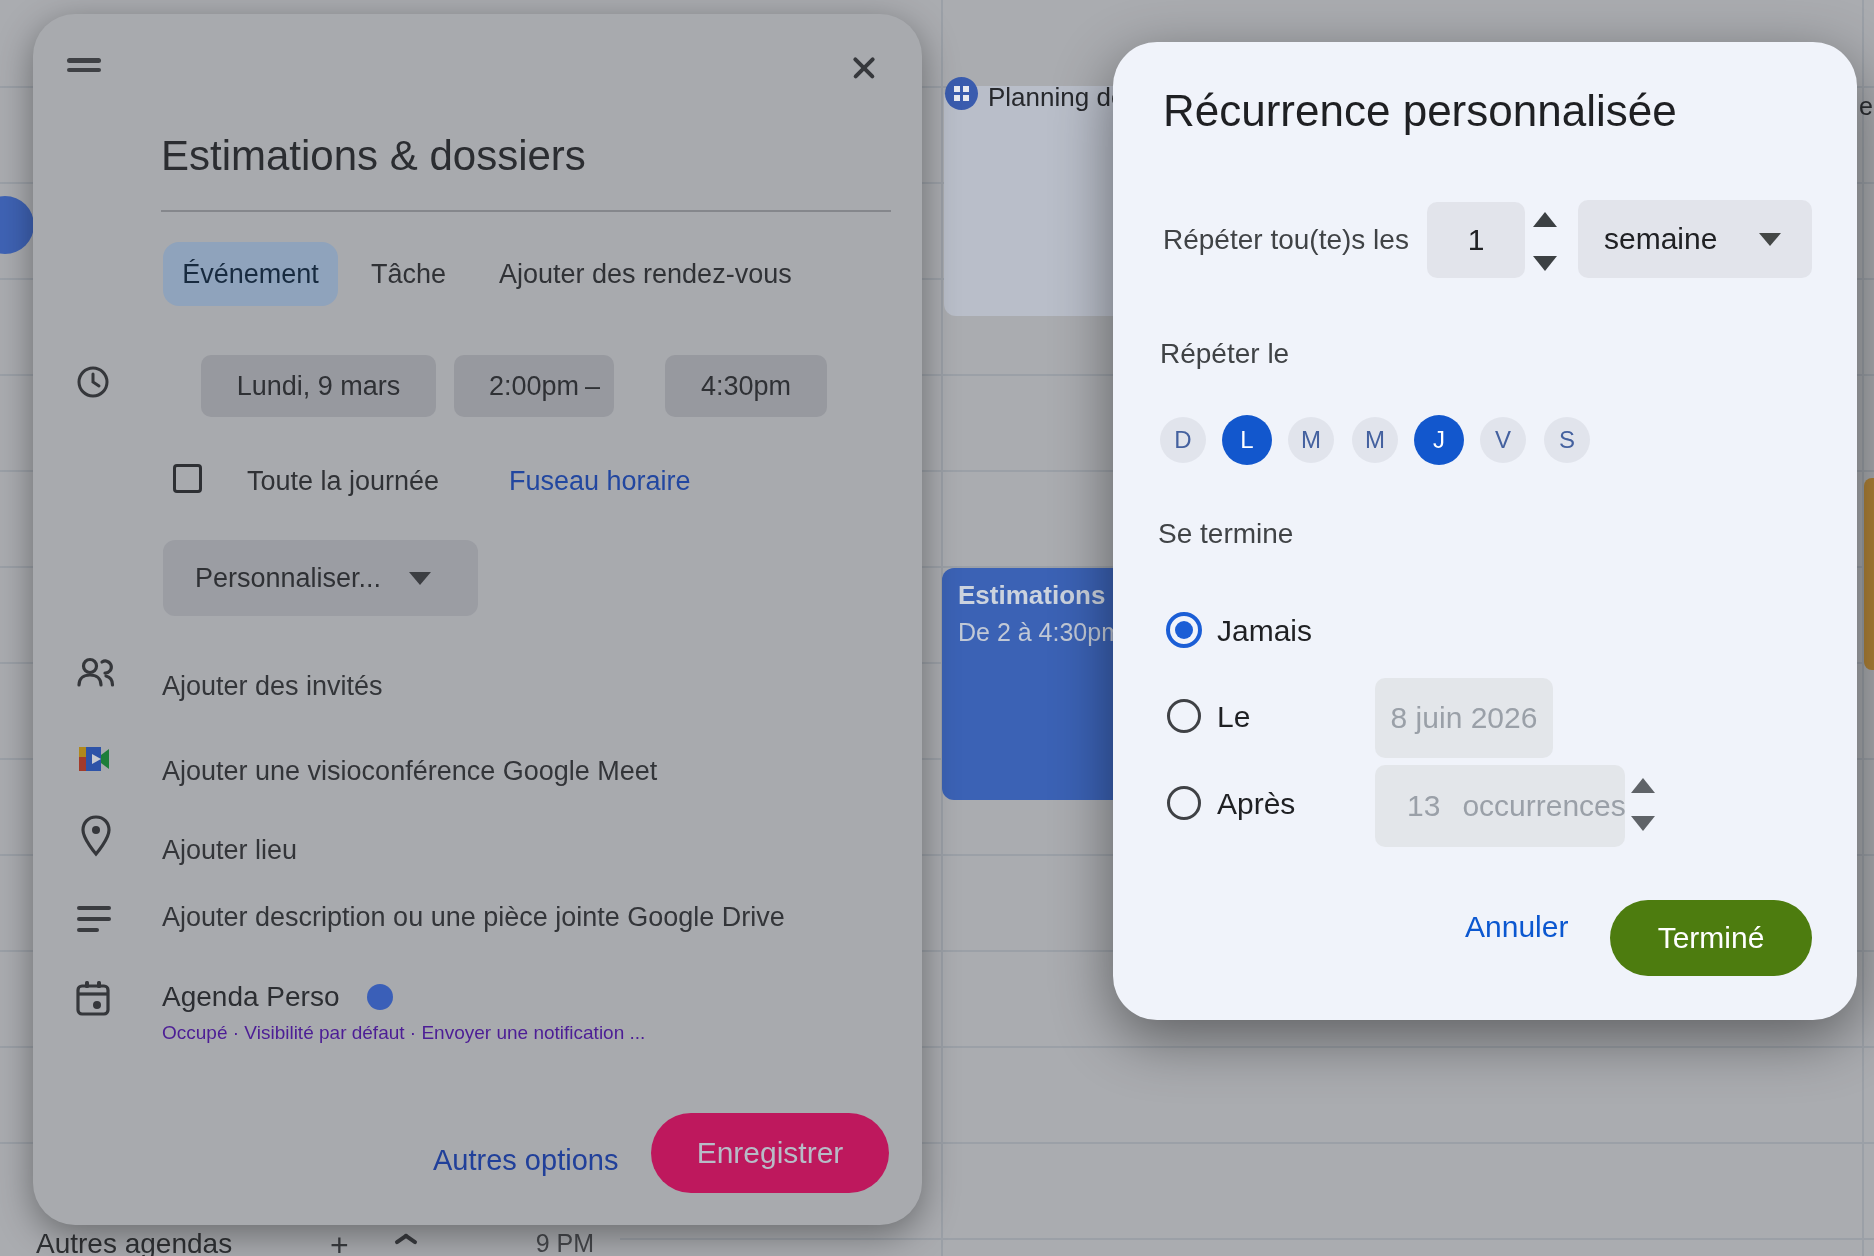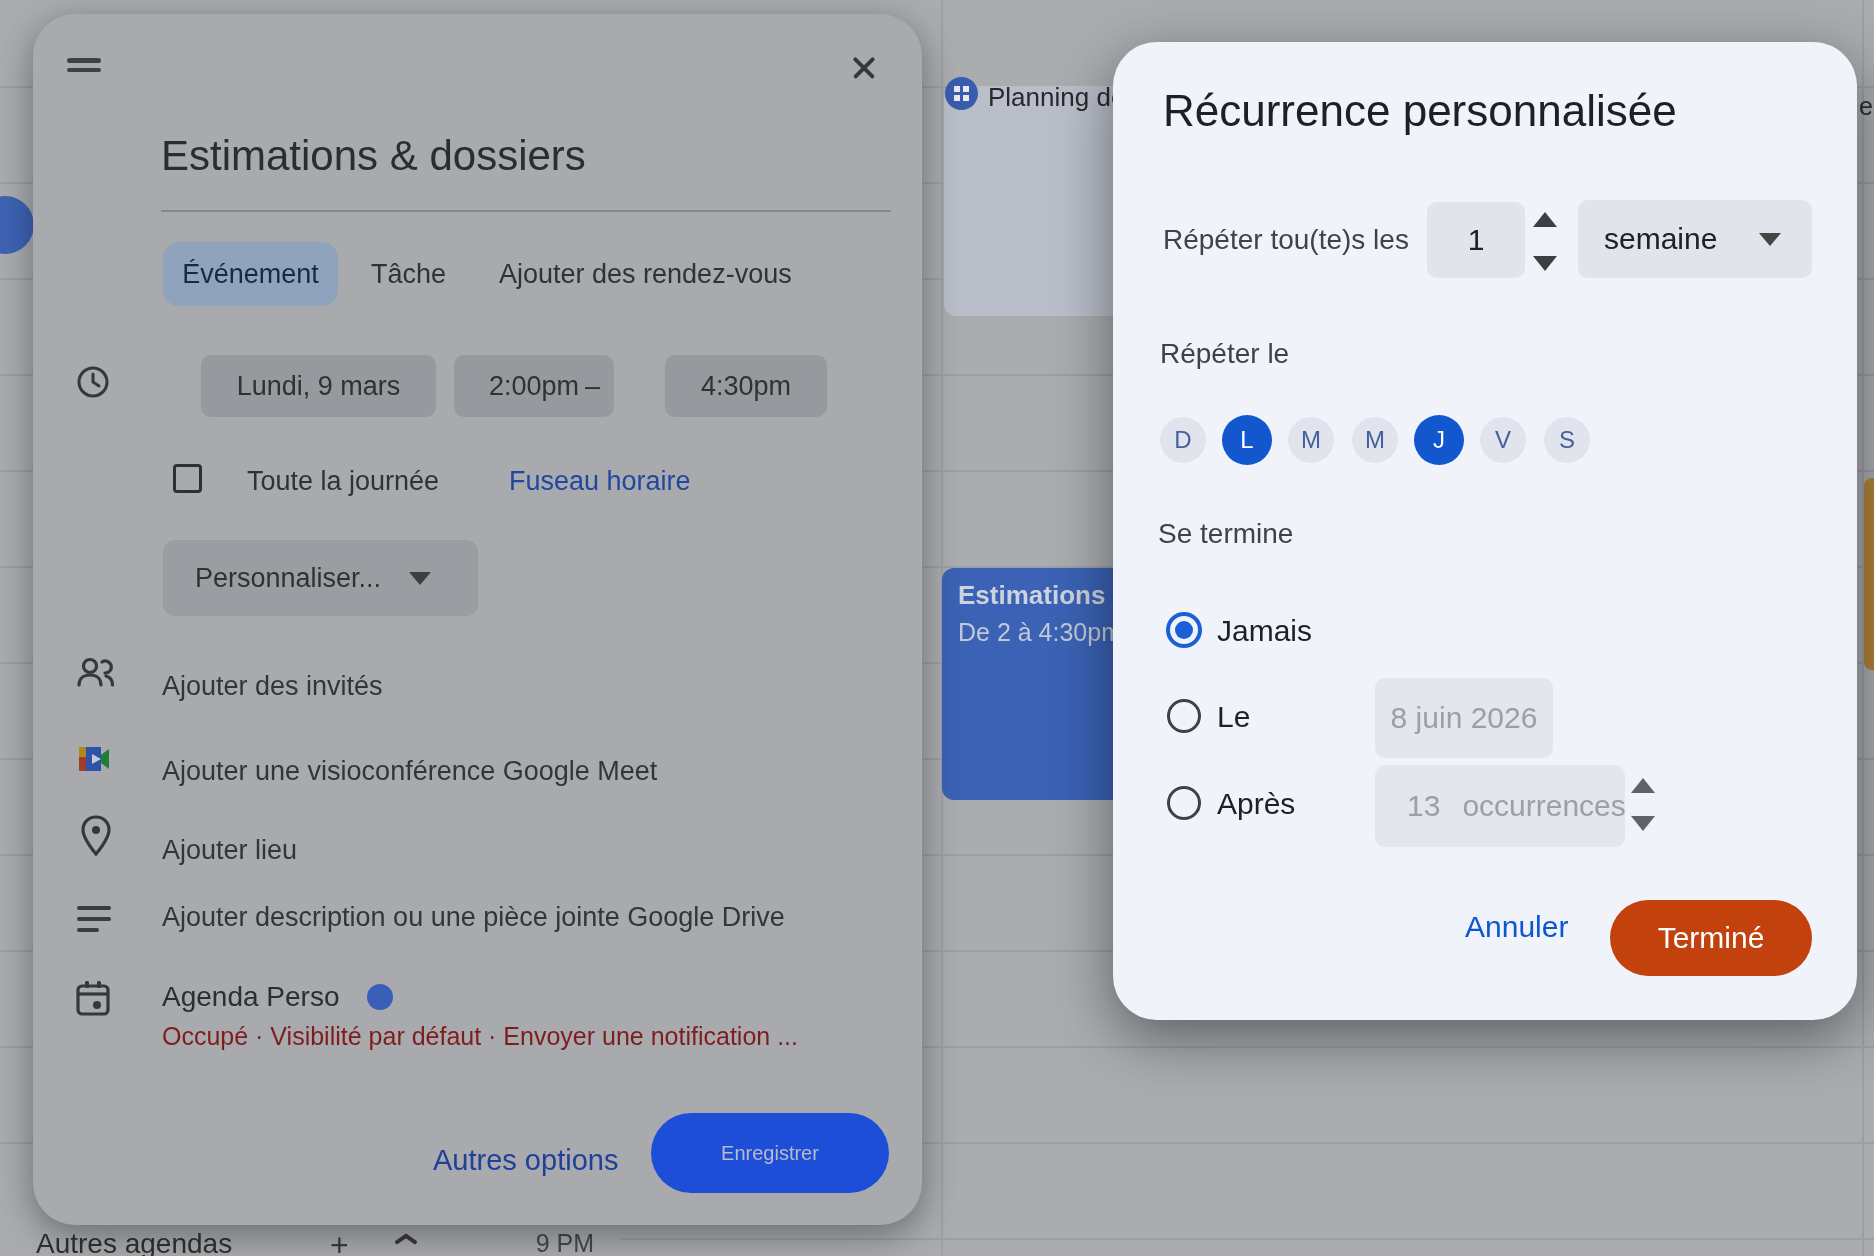--- a/index.html
+++ b/index.html
@@ -47,23 +47,23 @@
   .cb{position:absolute;left:140px;top:450px;width:29px;height:29px;border:3.5px solid #2e3034;border-radius:4px;}
   .cb-label{position:absolute;left:214px;top:452px;font-size:27px;color:#303236;}
   .tz-link{position:absolute;left:476px;top:452px;font-size:27px;font-weight:500;color:#2247a0;}
   .recur-select{position:absolute;left:130px;top:526px;width:315px;height:76px;border-radius:12px;background:#9b9da3;display:flex;align-items:center;}
   .recur-select .val{margin-left:32px;font-size:27px;color:#2f3135;}
   .caret-down{width:0;height:0;border-left:11px solid transparent;border-right:11px solid transparent;border-top:13px solid #3c3e42;margin-left:28px;}
   .row-label{position:absolute;left:129px;font-size:27px;color:#333539;white-space:nowrap;}
   .row-icon{position:absolute;left:42px;}
   .agenda-name{position:absolute;left:129px;top:967px;font-size:28px;font-weight:500;color:#2c2e32;}
   .agenda-dot{position:absolute;left:334px;top:970px;width:26px;height:26px;border-radius:50%;background:#3a5fb8;}
-  .agenda-sub{position:absolute;left:129px;top:1008px;font-size:25px;color:#7f1d1d;white-space:nowrap;}
+  .agenda-sub{position:absolute;left:129px;top:1008px;font-size:19px;color:#4c1d95;white-space:nowrap;}
   .more-options{position:absolute;left:400px;top:1130px;font-size:29px;font-weight:500;color:#21409a;}
-  .save-btn{position:absolute;left:618px;top:1099px;width:238px;height:80px;border-radius:40px;background:#1d4ed8;display:flex;align-items:center;justify-content:center;font-size:20px;font-weight:500;color:#b7bcc7;}
+  .save-btn{position:absolute;left:618px;top:1099px;width:238px;height:80px;border-radius:40px;background:#be185d;display:flex;align-items:center;justify-content:center;font-size:30px;font-weight:500;color:#b7bcc7;}
 
   
   .rec-dialog{position:absolute;left:1113px;top:42px;width:744px;height:978px;background:#f0f3fa;border-radius:44px;box-shadow:0 18px 60px rgba(0,0,0,.45);}
   .rec-title{position:absolute;left:50px;top:44px;font-size:44px;color:#1f2023;white-space:nowrap;}
   .rec-label{position:absolute;font-size:28px;color:#404346;white-space:nowrap;}
   .num-box{position:absolute;left:314px;top:160px;width:98px;height:76px;background:#e2e4eb;border-radius:10px;display:flex;align-items:center;justify-content:center;font-size:30px;color:#202124;}
   .spin{position:absolute;width:0;height:0;border-left:12px solid transparent;border-right:12px solid transparent;}
   .spin.up{border-bottom:15px solid #3c4043;}
   .spin.down{border-top:15px solid #3c4043;}
   .spin.gray.up{border-bottom-color:#5f6368;}
@@ -73,21 +73,21 @@
   .freq-select .caret-down{border-top-color:#444746;margin-left:42px;}
   .day-chip{position:absolute;top:375px;width:46px;height:46px;border-radius:50%;background:#e1e4ec;display:flex;align-items:center;justify-content:center;font-size:24px;font-weight:500;color:#44619f;}
   .day-chip.sel{background:#1257cd;color:#ffffff;width:50px;height:50px;margin:-2px;}
   .radio{position:absolute;width:34px;height:34px;border-radius:50%;border:3.5px solid #3f4145;}
   .radio.sel{width:36px;height:36px;border:4px solid #1b5ed6;}
   .radio.sel:after{content:"";position:absolute;left:5px;top:5px;width:18px;height:18px;border-radius:50%;background:#1b5ed6;}
   .radio-label{position:absolute;left:104px;font-size:30px;color:#1f2023;}
   .dis-field{position:absolute;background:#e3e6ea;border-radius:10px;display:flex;align-items:center;justify-content:center;font-size:30px;color:#9aa0a8;}
   .occ-field{position:absolute;left:262px;top:723px;width:250px;height:82px;background:#e3e6ea;border-radius:10px;display:flex;align-items:center;font-size:30px;color:#9aa0a8;}
   .cancel-btn{position:absolute;left:352px;top:868px;font-size:30px;font-weight:500;color:#0b57d0;}
-  .done-btn{position:absolute;left:497px;top:858px;width:202px;height:76px;border-radius:38px;background:#c2410c;display:flex;align-items:center;justify-content:center;font-size:30px;font-weight:500;color:#ffffff;}
+  .done-btn{position:absolute;left:497px;top:858px;width:202px;height:76px;border-radius:38px;background:#4d7c0f;display:flex;align-items:center;justify-content:center;font-size:30px;font-weight:500;color:#ffffff;}
 </style>
 </head>
 <body>
 
 <div class="stage">
 
   <div class="vline" style="left:941px"></div>
   <div class="vline" style="left:1862px"></div>
   <div class="blue-arc"></div>
   <div class="clip-text">..e</div>

